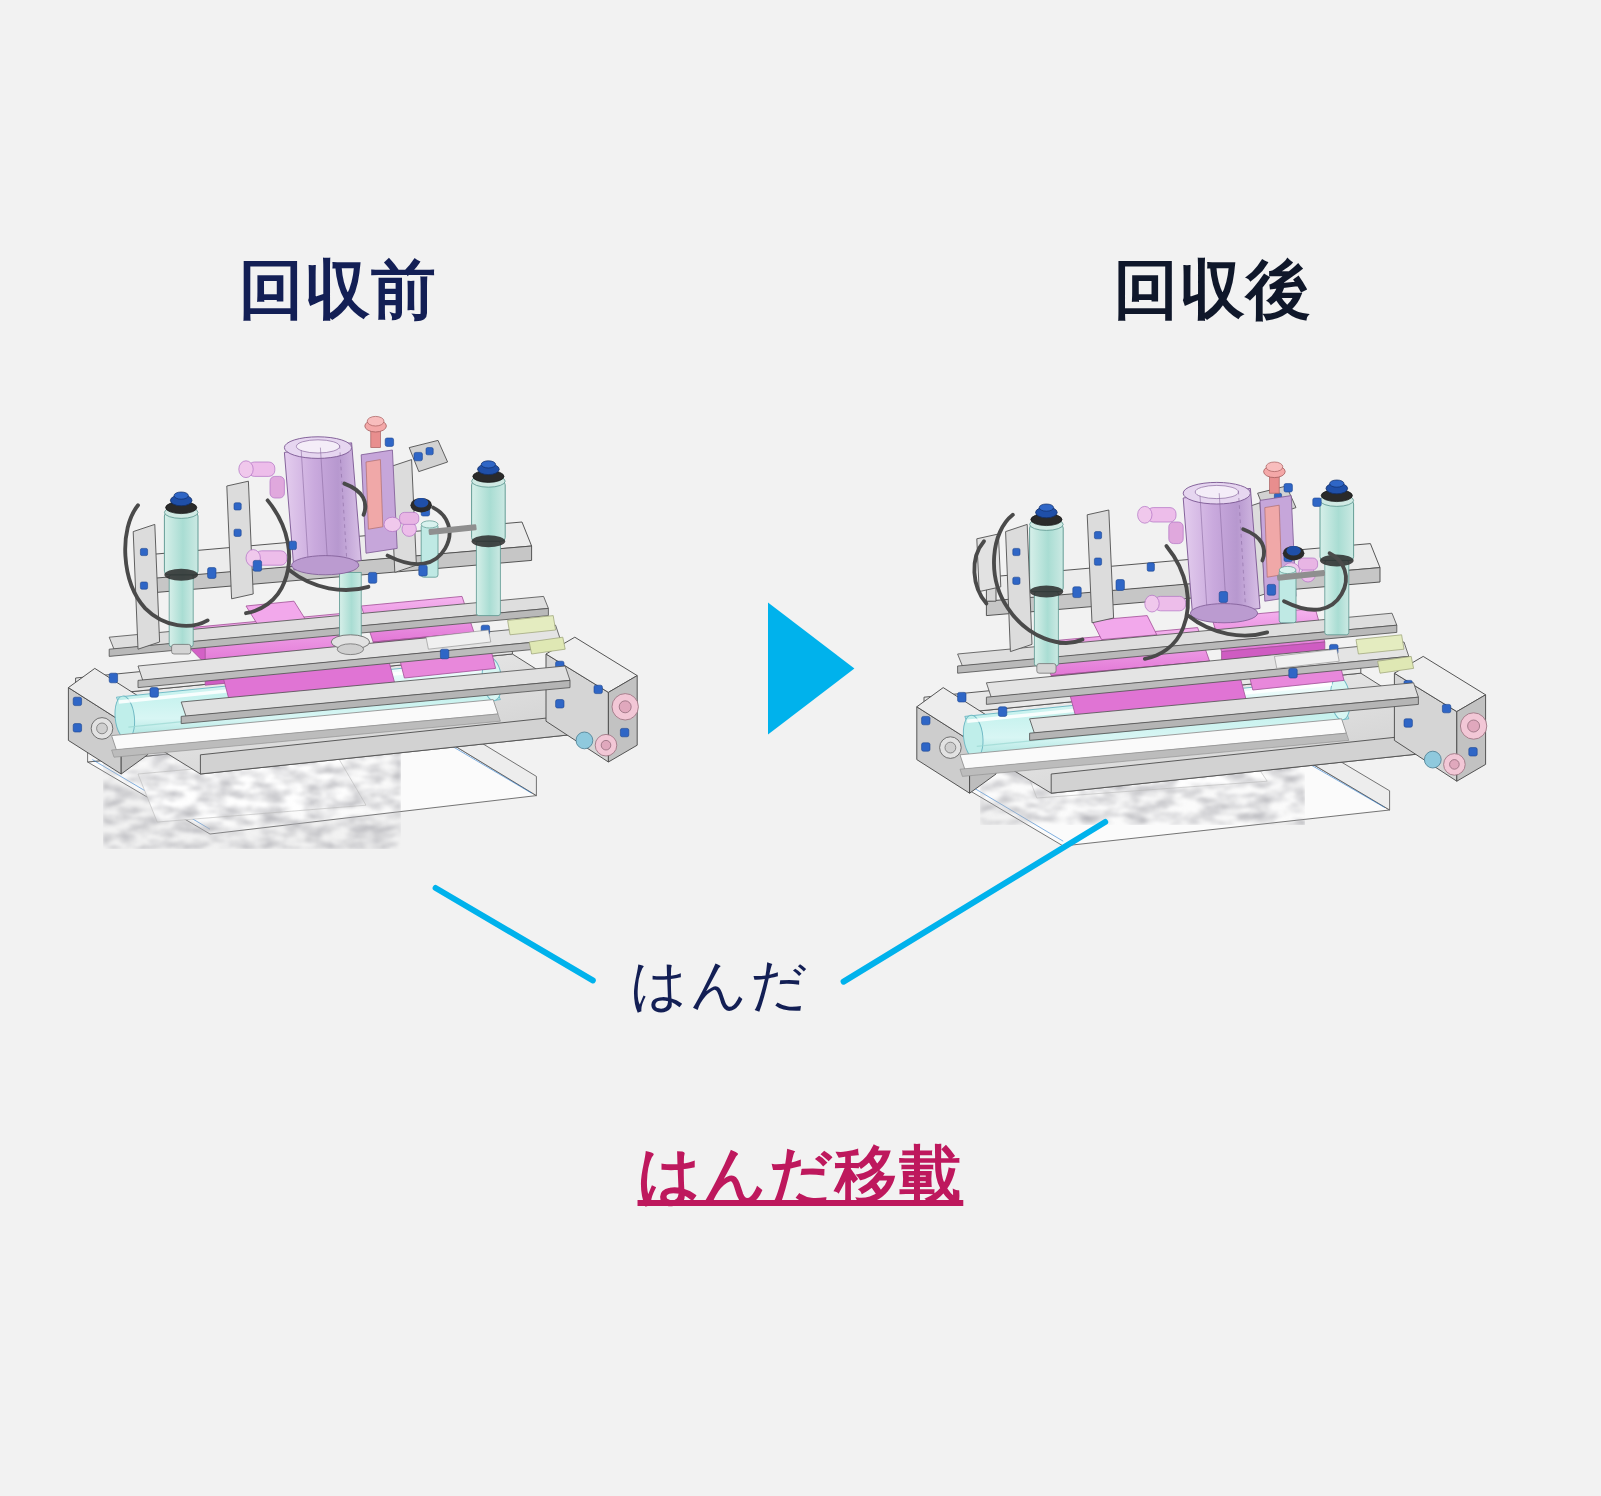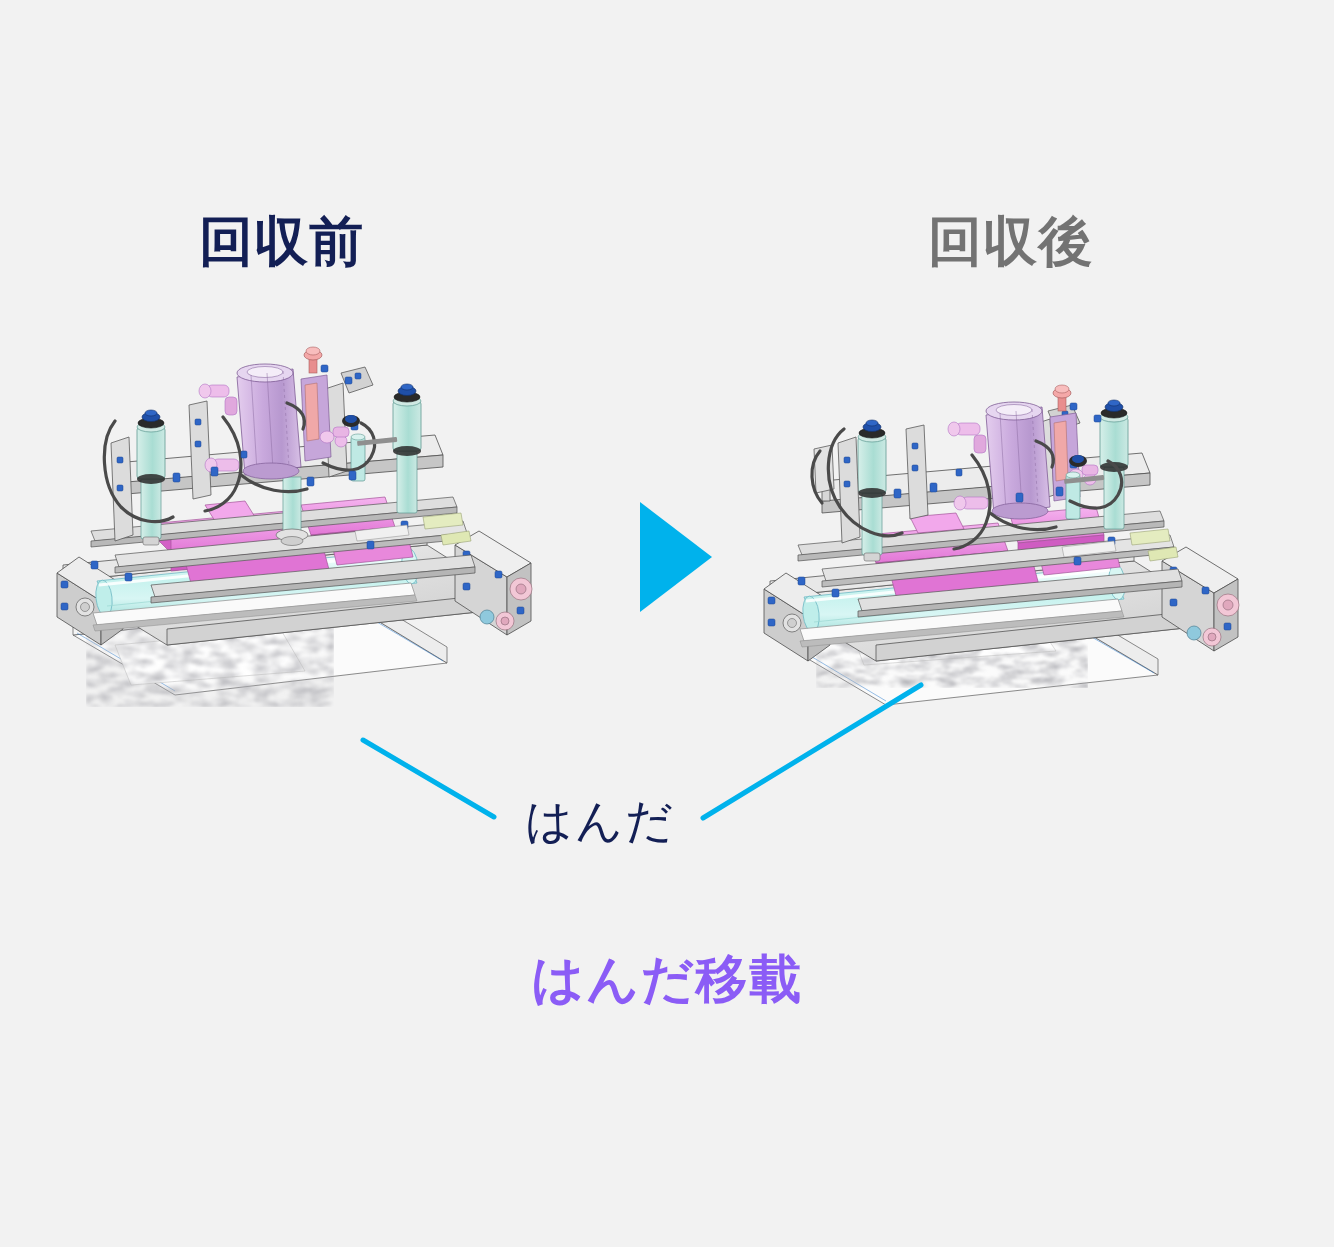--- a/index.html
+++ b/index.html
@@ -507,19 +507,19 @@
     </g>
   </svg>
 
   <svg class="vec" id="overlay" viewBox="0 0 1334 1247">
     <polygon id="arrow-shape" points="640,502 712,557 640,612" fill="#00b2ec"></polygon>
     <line id="leader-left" x1="363" y1="740" x2="494" y2="817" stroke="#00b2ec" stroke-width="5" stroke-linecap="round"></line>
     <line id="leader-right" x1="703" y1="818" x2="921" y2="685" stroke="#00b2ec" stroke-width="5" stroke-linecap="round"></line>
   </svg>
 
   <div class="title" id="title-left" style="color: rgb(19, 31, 85);">回収前</div>
-  <div class="title" id="title-right" style="color: #737373;">回収後</div>
+  <div class="title" id="title-right" style="color: #0f172a;">回収後</div>
 
   <div id="solder-label" style="color: rgb(19, 31, 85);">はんだ</div>
 
-  <div id="caption" style="color: #8b5cf6;">はんだ移載</div>
+  <div id="caption" style="color: #be185d; text-decoration: underline;">はんだ移載</div>
 
 </div>
 
 </body></html>

